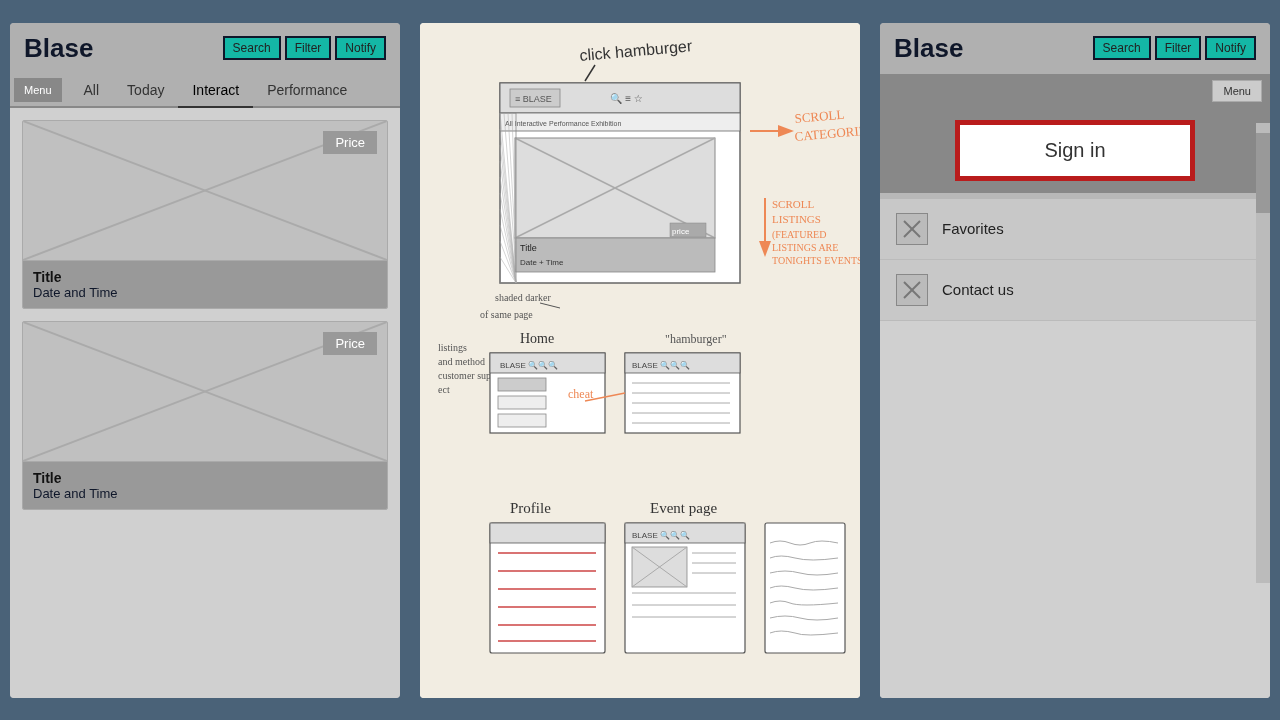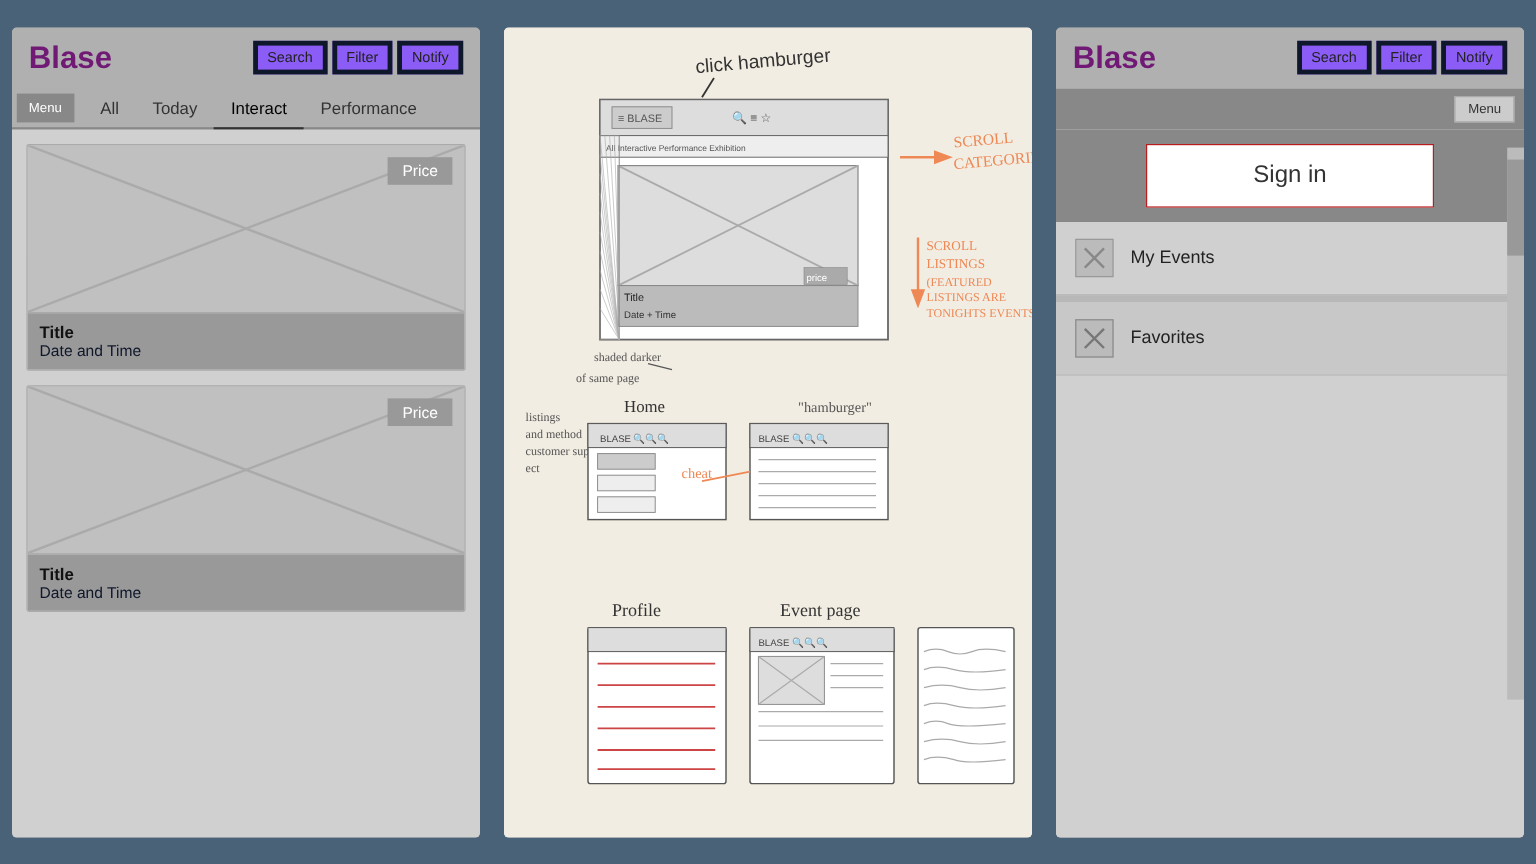--- a/index.html
+++ b/index.html
@@ -28,29 +28,29 @@
     .panel-header {
       background: #b0b0b0;
       padding: 10px 14px;
       display: flex;
       align-items: center;
       justify-content: space-between;
     }
     .panel-title {
       font-size: 26px;
       font-weight: bold;
-      color: #701a75;
+      color: #0f172a;
     }
     .header-buttons {
       display: flex;
       gap: 4px;
     }
     .header-btn {
-      background: #8b5cf6;
-      border: 4px solid #0f172a;
+      background: #14b8a6;
+      border: 2px solid #0f172a;
       padding: 3px 8px;
       font-size: 12px;
       cursor: pointer;
       color: #222;
     }
     .nav-tabs {
       background: #b0b0b0;
       display: flex;
       align-items: center;
       border-bottom: 2px solid #888;
@@ -185,21 +185,21 @@
     }
     .signin-area {
       background: #888;
       padding: 12px 20px;
       display: flex;
       align-items: center;
       justify-content: center;
     }
     .signin-btn {
       background: white;
-      border: 1px solid #b91c1c;
+      border: 5px solid #b91c1c;
       padding: 14px 60px;
       font-size: 20px;
       color: #333;
       cursor: pointer;
       min-width: 240px;
       text-align: center;
     }
     .menu-list {
       flex: 1;
       display: flex;
@@ -441,39 +441,39 @@
   </div>
   <div class="right-nav">
     <button class="menu-btn-right">Menu</button>
   </div>
   <div class="right-content">
     <div class="signin-area">
       <button class="signin-btn">Sign in</button>
     </div>
     <div class="menu-list">
 
-      <div class="menu-item">
-        <div class="menu-item-icon">
-          <svg viewBox="0 0 20 20">
-              <line x1="2" y1="2" x2="18" y2="18" stroke="#888" stroke-width="2"></line>
-              <line x1="18" y1="2" x2="2" y2="18" stroke="#888" stroke-width="2"></line>
-            </svg>
-        </div>
-        <span class="menu-item-label">My Events</span>
-      </div>
       <div class="menu-divider"></div>
 
       <div class="menu-item bottom-item">
         <div class="menu-item-icon" style="background:#bbb; border:1px solid #888;">
           <svg viewBox="0 0 20 20">
               <line x1="2" y1="2" x2="18" y2="18" stroke="#777" stroke-width="2"></line>
               <line x1="18" y1="2" x2="2" y2="18" stroke="#777" stroke-width="2"></line>
             </svg>
         </div>
         <span class="menu-item-label">Favorites</span>
       </div>
+      <div class="menu-item bottom-item">
+        <div class="menu-item-icon" style="background:#bbb; border:1px solid #888;">
+          <svg viewBox="0 0 20 20">
+              <line x1="2" y1="2" x2="18" y2="18" stroke="#777" stroke-width="2"></line>
+              <line x1="18" y1="2" x2="2" y2="18" stroke="#777" stroke-width="2"></line>
+            </svg>
+        </div>
+        <span class="menu-item-label">Contact us</span>
+      </div>
     </div>
   </div>
 
   <div style="position:absolute; right:0; top:100px; width:14px; height:460px; background:#bbb;">
     <div style="width:14px; height:80px; background:#999; position:absolute; top:10px;"></div>
   </div>
 </div>
 
 </body></html>

